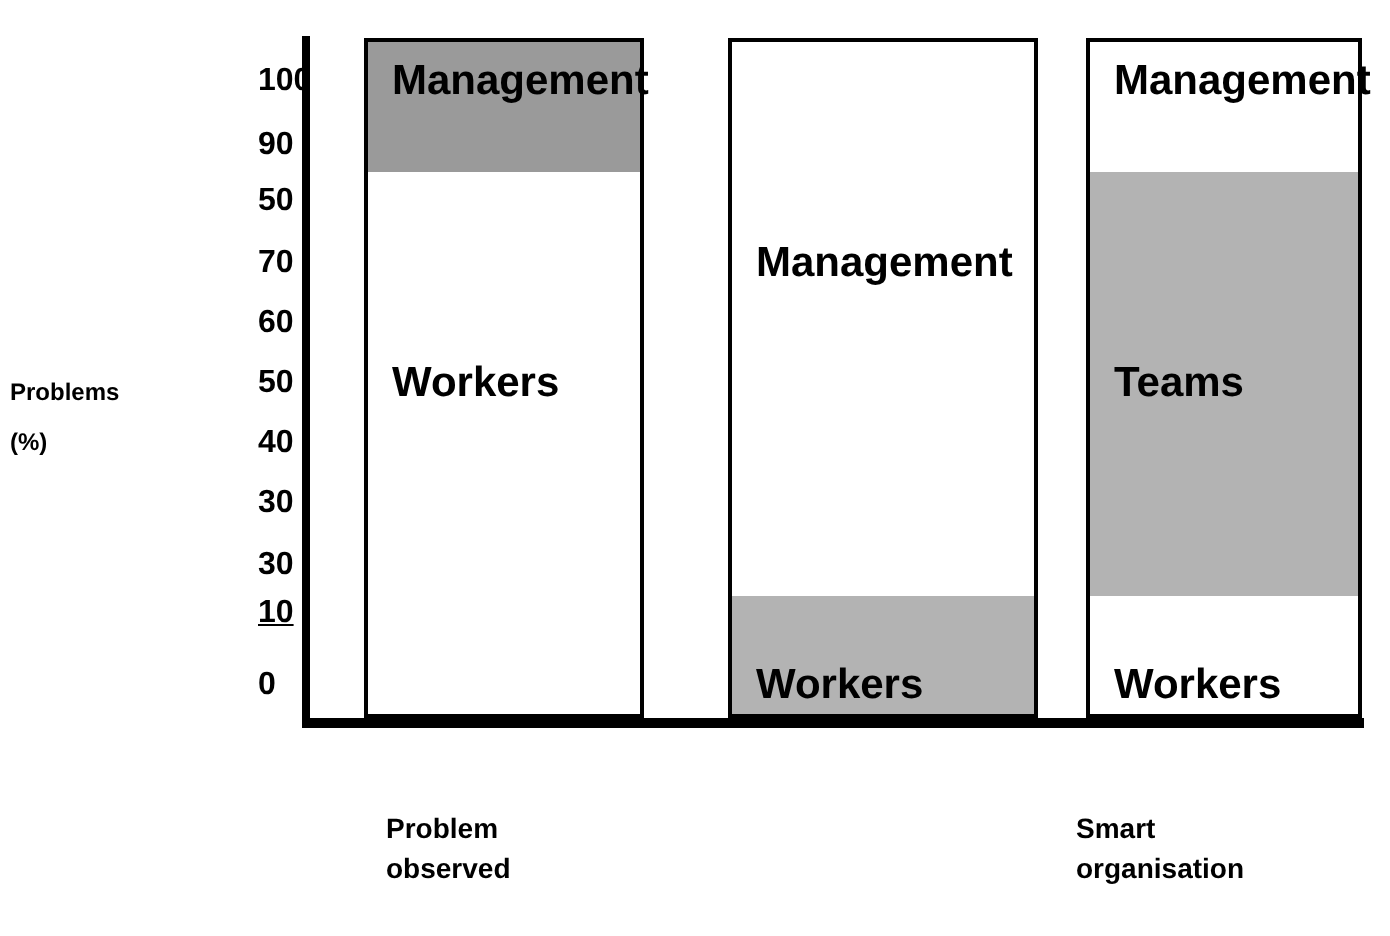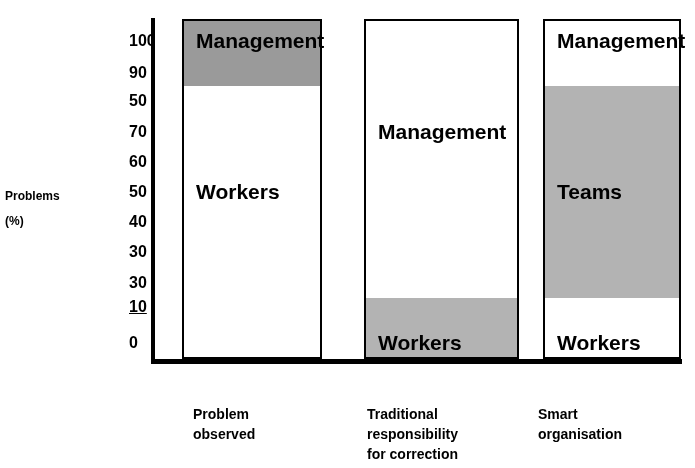--- a/index.html
+++ b/index.html
@@ -119,19 +119,16 @@
       <div class="bar" style="left: 543px; width: 138px;">
         <div class="seglabel" style="top: 312px;">Workers</div>
         <div class="seg" style="top: 65.3px; height: 211.4px; background: rgb(179, 179, 179);"></div>
         <div class="seglabel" style="top: 161px;">Teams</div>
         <div class="seglabel" style="top: 10px;">Management</div>
       </div>
     </div>
 
   <div class="catlabel" style="left:193px;">Problem
 observed</div>
-  <div class="catlabel" style="left:367px;">Traditional
-responsibility
-for correction</div>
   <div class="catlabel" style="left:538px;">Smart
 organisation</div>
 
 </div>
 
 </body></html>

